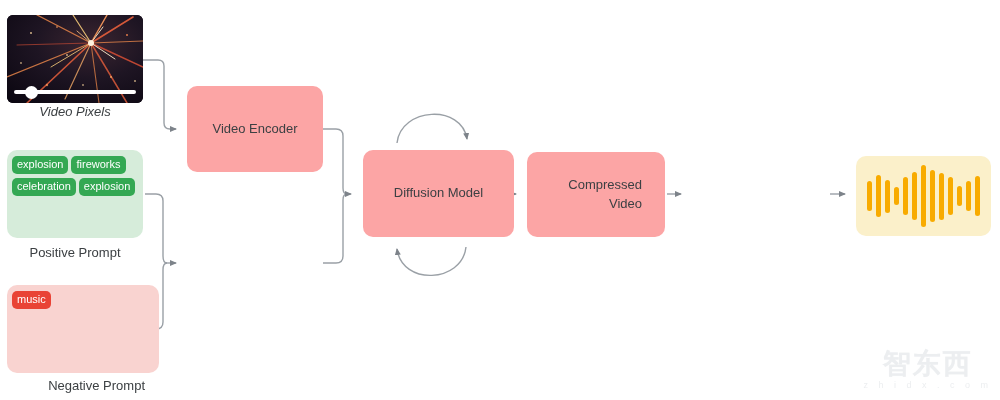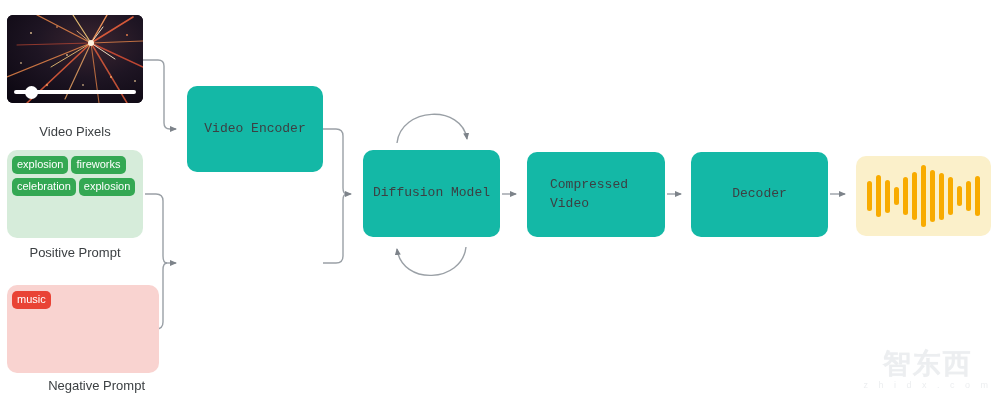--- a/index.html
+++ b/index.html
@@ -11,40 +11,40 @@
   
   svg.connectors{position:absolute;left:0;top:0;width:1000px;height:400px;pointer-events:none;}
 
   
   .video-thumb{left:7px;top:15px;width:136px;height:88px;border-radius:6px;overflow:hidden;background:#0a0610;}
   .video-thumb svg{display:block;width:100%;height:100%;}
   .progress-track{position:absolute;left:7px;right:7px;bottom:9px;height:4px;background:#ffffff;border-radius:2px;}
   .progress-knob{position:absolute;left:13%;bottom:4px;width:13px;height:13px;background:#ffffff;border-radius:50%;}
 
   
-  .node{background:#14b8a6;border-radius:10px;display:flex;align-items:center;justify-content:center;
-        font-size:13px;color:#3c4043;text-align:left;line-height:1.45;font-family:Liberation Mono, monospace;}
+  .node{background:#fca5a5;border-radius:10px;display:flex;align-items:center;justify-content:center;
+        font-size:13px;color:#3c4043;text-align:right;line-height:1.45;}
   .node-video-encoder{left:187px;top:86px;width:136px;height:86px;}
   .node-ul2-encoder{left:187px;top:220px;width:136px;height:86px;}
-  .node-diffusion{left:363px;top:150px;width:137px;height:87px;}
+  .node-diffusion{left:363px;top:150px;width:151px;height:87px;}
   .node-compressed{left:527px;top:152px;width:138px;height:85px;}
   .node-compressed span{display:inline-block;width:92px;}
   .node-decoder{left:691px;top:152px;width:137px;height:85px;}
 
   
   .prompt-box{border-radius:10px;padding:6px 5px;display:flex;flex-wrap:wrap;align-content:flex-start;gap:4px 3px;box-sizing:border-box;}
   .prompt-positive{left:7px;top:150px;width:136px;height:88px;background:#d6ecda;}
   .prompt-negative{left:7px;top:285px;width:152px;height:88px;background:#f9d3d0;}
   .tag{display:inline-block;color:#ffffff;font-size:11px;line-height:1;padding:3px 5px 4px 5px;border-radius:5px;white-space:nowrap;text-align:right;}
   .tag.green{background:#34a853;}
   .tag.red{background:#e94335;}
 
   
   .caption{font-size:13px;color:#3c4043;text-align:center;}
-  .cap-video{left:7px;top:124px;width:136px;}
+  .cap-video{left:7px;top:104px;width:136px;font-style:italic;}
   .cap-positive{left:7px;top:245px;width:136px;}
   .cap-negative{left:7px;top:378px;width:138px;text-align:right;}
   .cap-audio{left:856px;top:244px;width:135px;}
 
   
   .audio-box{left:856px;top:156px;width:135px;height:80px;background:#fbf0ca;border-radius:10px;
              display:flex;align-items:center;justify-content:center;gap:4px;}
   .wbar{width:5px;background:#f8ab00;border-radius:3px;}
 
   
@@ -142,23 +142,20 @@
 
   <div class="abs node node-video-encoder">
     <span>Video Encoder</span>
   </div>
   <div class="abs node node-diffusion">
     <span>Diffusion Model</span>
   </div>
   <div class="abs node node-compressed">
     <span>Compressed Video</span>
   </div>
-  <div class="abs node node-decoder">
-    <span>Decoder</span>
-  </div>
 
   <div class="abs audio-box">
     <span style="display:contents;"><div class="wbar" style="height: 30px;"></div><div class="wbar" style="height: 42px;"></div><div class="wbar" style="height: 33px;"></div><div class="wbar" style="height: 18px;"></div><div class="wbar" style="height: 38px;"></div><div class="wbar" style="height: 48px;"></div><div class="wbar" style="height: 62px;"></div><div class="wbar" style="height: 52px;"></div><div class="wbar" style="height: 47px;"></div><div class="wbar" style="height: 38px;"></div><div class="wbar" style="height: 20px;"></div><div class="wbar" style="height: 30px;"></div><div class="wbar" style="height: 40px;"></div></span>
   </div>
 
   <div class="abs watermark">
     <div class="wm-title">智东西</div>
     <div class="wm-sub">z h i d x . c o m</div>
   </div>
 

